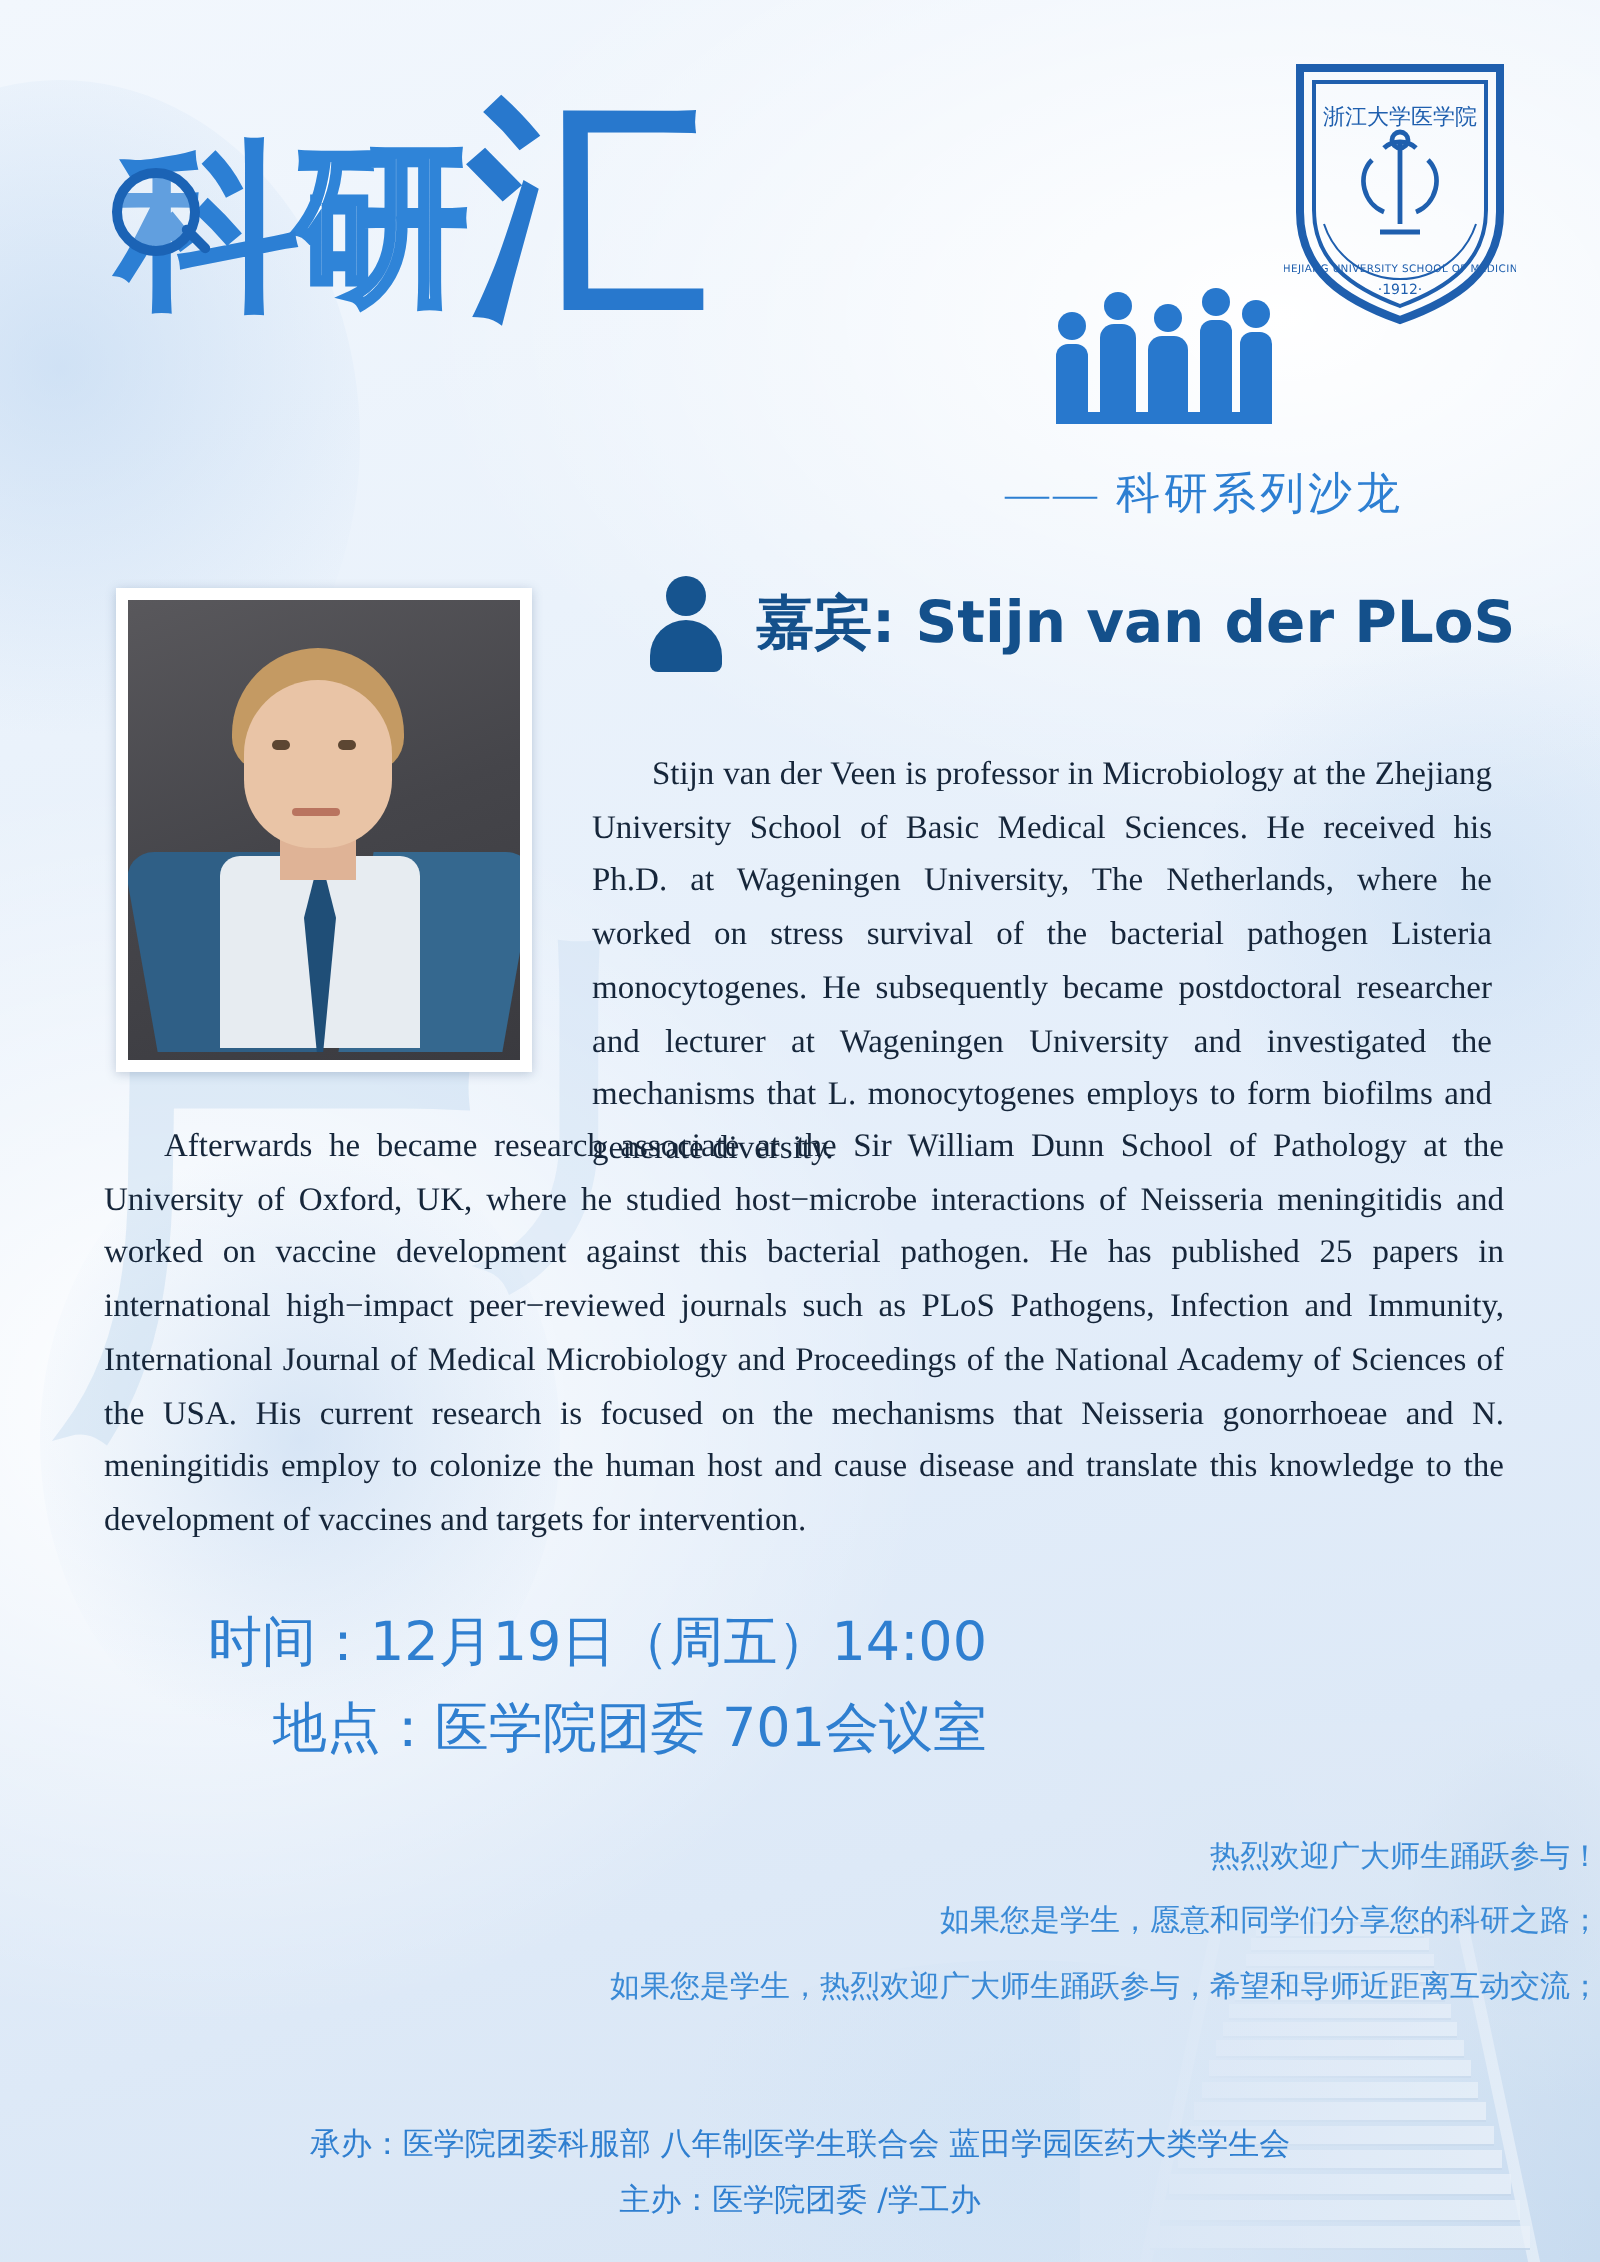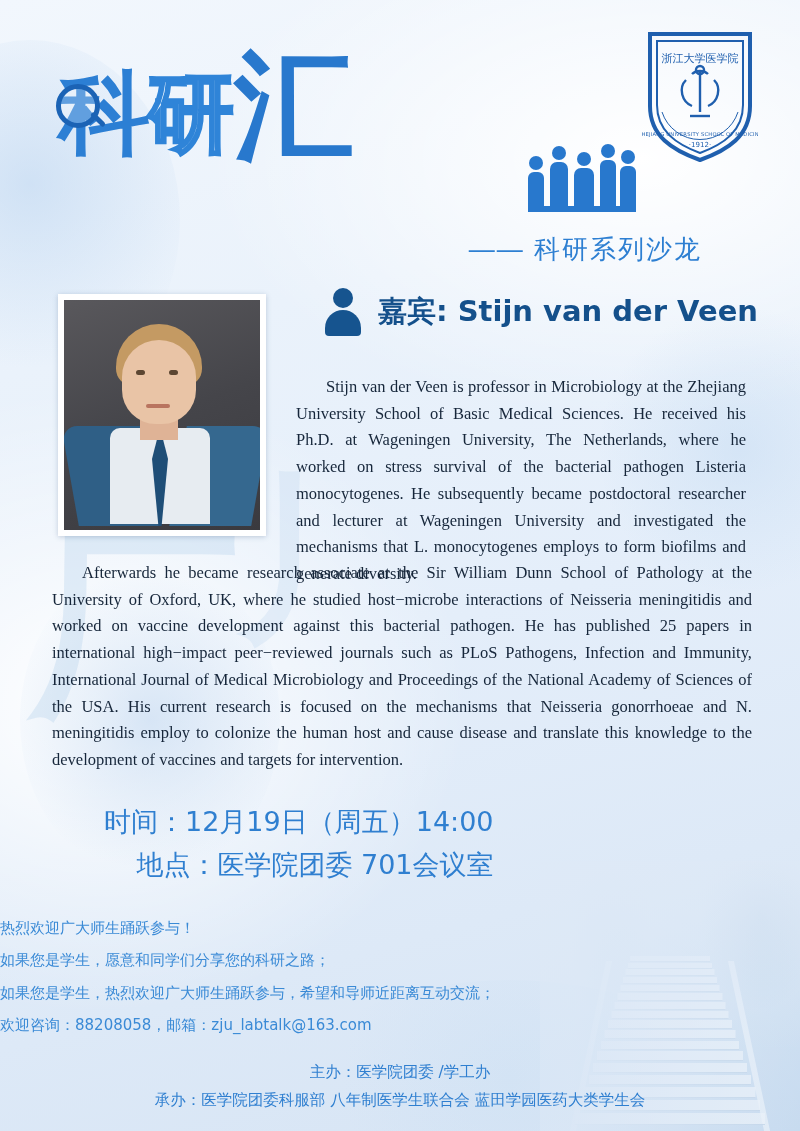--- a/index.html
+++ b/index.html
@@ -174,22 +174,22 @@
     position: absolute;
     left: 50%; transform: translateX(-50%);
     top: -16px;
     width: 14px; height: 14px;
     border-radius: 50%;
     background: #2878cd;
   }
   .subtitle {
     position: absolute;
     right: 98px; top: 232px;
-    font-family: Liberation Sans, sans-serif;
-    font-size: 26px;
+    font-family: Liberation Serif, serif;
+    font-size: 22px;
     color: #2d7fd2;
     letter-spacing: 2px;
     white-space: nowrap;
   }
   .emblem {
     position: absolute;
     right: 42px; top: 28px;
     width: 116px; height: 136px;
   }
   .emblem svg { display: block; }
@@ -360,21 +360,21 @@
     line-height: 1.6;
     white-space: nowrap;
     text-align: right;
   }
 
   
   .notes {
     position: absolute;
     left: 0; top: 912px;
     width: 800px;
-    text-align: left;
+    text-align: right;
   }
   .notes div {
     font-family: "DejaVu Sans", sans-serif;
     font-size: 15px;
     color: #3a8ad6;
     line-height: 2.15;
   }
 
   
   .footer {
@@ -492,37 +492,36 @@
       <div class="ph-mouth"></div>
     </div>
   </div>
 
   <div class="guest">
     <div class="guest-line">
       <div class="guest-icon">
         <span class="g-head"></span>
         <span class="g-body"></span>
       </div>
-      <div class="guest-text">嘉宾: Stijn van der Veen</div>
+      <div class="guest-text">嘉宾: Stijn van der PLoS</div>
     </div>
   </div>
 
   <div class="bio-top">Stijn van der Veen is professor in Microbiology at the Zhejiang University School of Basic Medical Sciences. He received his Ph.D. at Wageningen University, The Netherlands, where he worked on stress survival of the bacterial pathogen Listeria monocytogenes. He subsequently became postdoctoral researcher and lecturer at Wageningen University and investigated the mechanisms that L. monocytogenes employs to form biofilms and generate diversity.</div>
   <div class="bio-bottom">Afterwards he became research associate at the Sir William Dunn School of Pathology at the University of Oxford, UK, where he studied host−microbe interactions of Neisseria meningitidis and worked on vaccine development against this bacterial pathogen. He has published 25 papers in international high−impact peer−reviewed journals such as PLoS Pathogens, Infection and Immunity, International Journal of Medical Microbiology and Proceedings of the National Academy of Sciences of the USA. His current research is focused on the mechanisms that Neisseria gonorrhoeae and N. meningitidis employ to colonize the human host and cause disease and translate this knowledge to the development of vaccines and targets for intervention.</div>
 
   <div class="when-where">
     <div class="ww-line">时间：12月19日（周五）14:00</div>
     <div class="ww-line">地点：医学院团委 701会议室</div>
   </div>
 
   <div class="notes">
     <div>热烈欢迎广大师生踊跃参与！</div>
     <div>如果您是学生，愿意和同学们分享您的科研之路；</div>
     <div>如果您是学生，热烈欢迎广大师生踊跃参与，希望和导师近距离互动交流；</div>
-    <div>欢迎咨询：88208058，邮箱：zju_labtalk@163.com</div>
   </div>
 
   <div class="footer">
+    <div>承办：医学院团委科服部  八年制医学生联合会  蓝田学园医药大类学生会</div>
     <div>主办：医学院团委 /学工办</div>
-    <div>承办：医学院团委科服部  八年制医学生联合会  蓝田学园医药大类学生会</div>
   </div>
 
 </div>
 
 </body></html>

